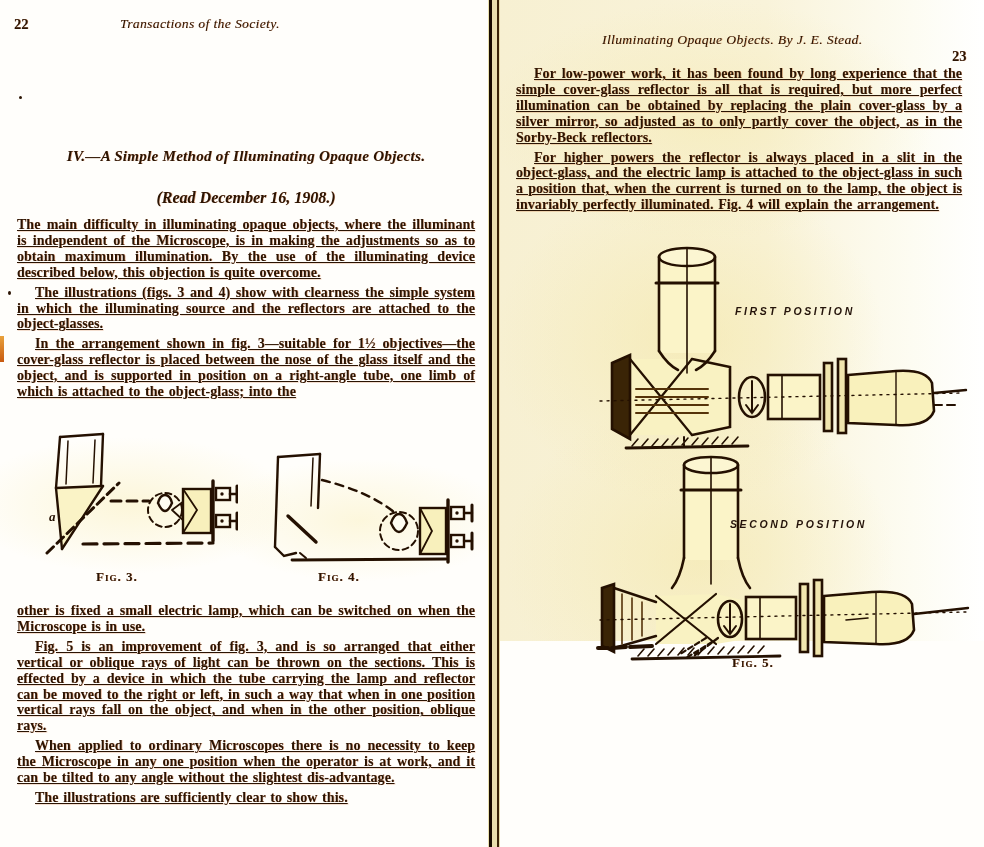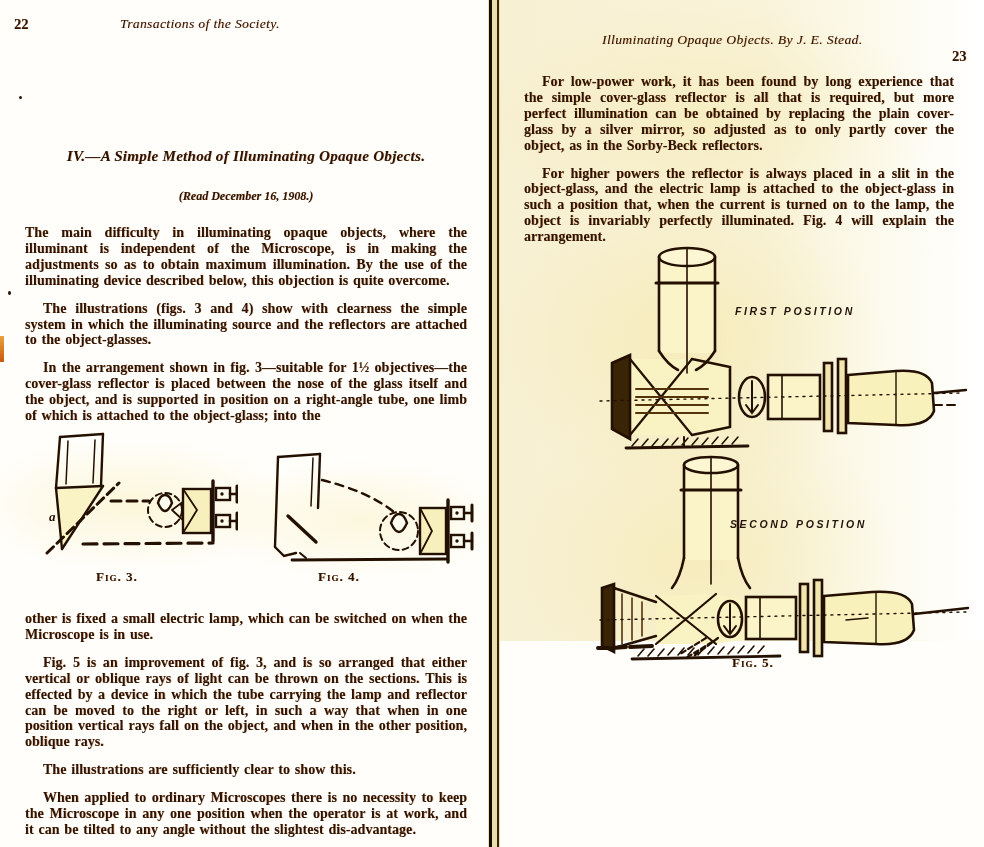--- a/index.html
+++ b/index.html
@@ -41,27 +41,27 @@
   .title{
     position:absolute;left:0;width:100%;text-align:center;
     font-style:italic;font-weight:bold;font-size:15px;letter-spacing:.3px;
   }
   .byline{
     position:absolute;left:0;width:100%;text-align:center;
     font-weight:bold;font-size:14px;font-variant:small-caps;letter-spacing:.5px;
   }
   .readnote{
     position:absolute;left:0;width:100%;text-align:center;
-    font-style:italic;font-weight:bold;font-size:12px;
+    font-style:italic;font-weight:bold;font-size:16px;
   }
   .col{position:absolute;}
   .par{
     font-weight:bold;font-size:13.9px;line-height:15.9px;
-    text-align:justify;text-indent:18px;margin:12px;
-    letter-spacing:.1px;word-spacing:1.2px;
+    text-align:justify;text-indent:18px;margin:4px;
+    letter-spacing:.1px;word-spacing:1.2px;text-decoration:underline;
   }
   .par.first{text-indent:0;}
   .figcap{
     position:absolute;font-weight:bold;font-size:13px;
     font-variant:small-caps;letter-spacing:1px;
   }
   .poslabel{
     position:absolute;font-family:"Liberation Sans","DejaVu Sans",sans-serif;
     font-weight:bold;font-style:italic;font-size:10.5px;letter-spacing:2.6px;
     color:#24130a;white-space:nowrap;
@@ -156,22 +156,22 @@
         </g>
       </svg>
     </div>
 
     <div class="figcap ink" style="left:96px;top:569px;">Fig. 3.</div>
     <div class="figcap ink" style="left:318px;top:569px;">Fig. 4.</div>
 
     <div class="col" style="left:13px;top:599px;width:466px;">
       <p class="par first ink">other is fixed a small electric lamp, which can be switched on when the Microscope is in use.</p>
       <p class="par ink">Fig. 5 is an improvement of fig. 3, and is so arranged that either vertical or oblique rays of light can be thrown on the sections.  This is effected by a device in which the tube carrying the lamp and reflector can be moved to the right or left, in such a way that when in one position vertical rays fall on the object, and when in the other position, oblique rays.</p>
+      <p class="par ink">When applied to ordinary Microscopes there is no necessity to keep the Microscope in any one position when the operator is at work, and it can be tilted to any angle without the slightest dis-advantage.</p>
       <p class="par ink">The illustrations are sufficiently clear to show this.</p>
-      <p class="par ink">When applied to ordinary Microscopes there is no necessity to keep the Microscope in any one position when the operator is at work, and it can be tilted to any angle without the slightest dis-advantage.</p>
     </div>
 
     <div class="speck" style="left:19px;top:96px;width:3px;height:3px;"></div>
     <div class="speck" style="left:8px;top:291px;width:3px;height:4px;"></div>
     <div class="edge-mark" style="left:0;top:336px;width:4px;height:26px;"></div>
   </div>
 
   <div class="page page-right">
 
     <div class="runhead ink" style="left:102px;top:32px;">Illuminating Opaque Objects.  By J. E. Stead.</div>

